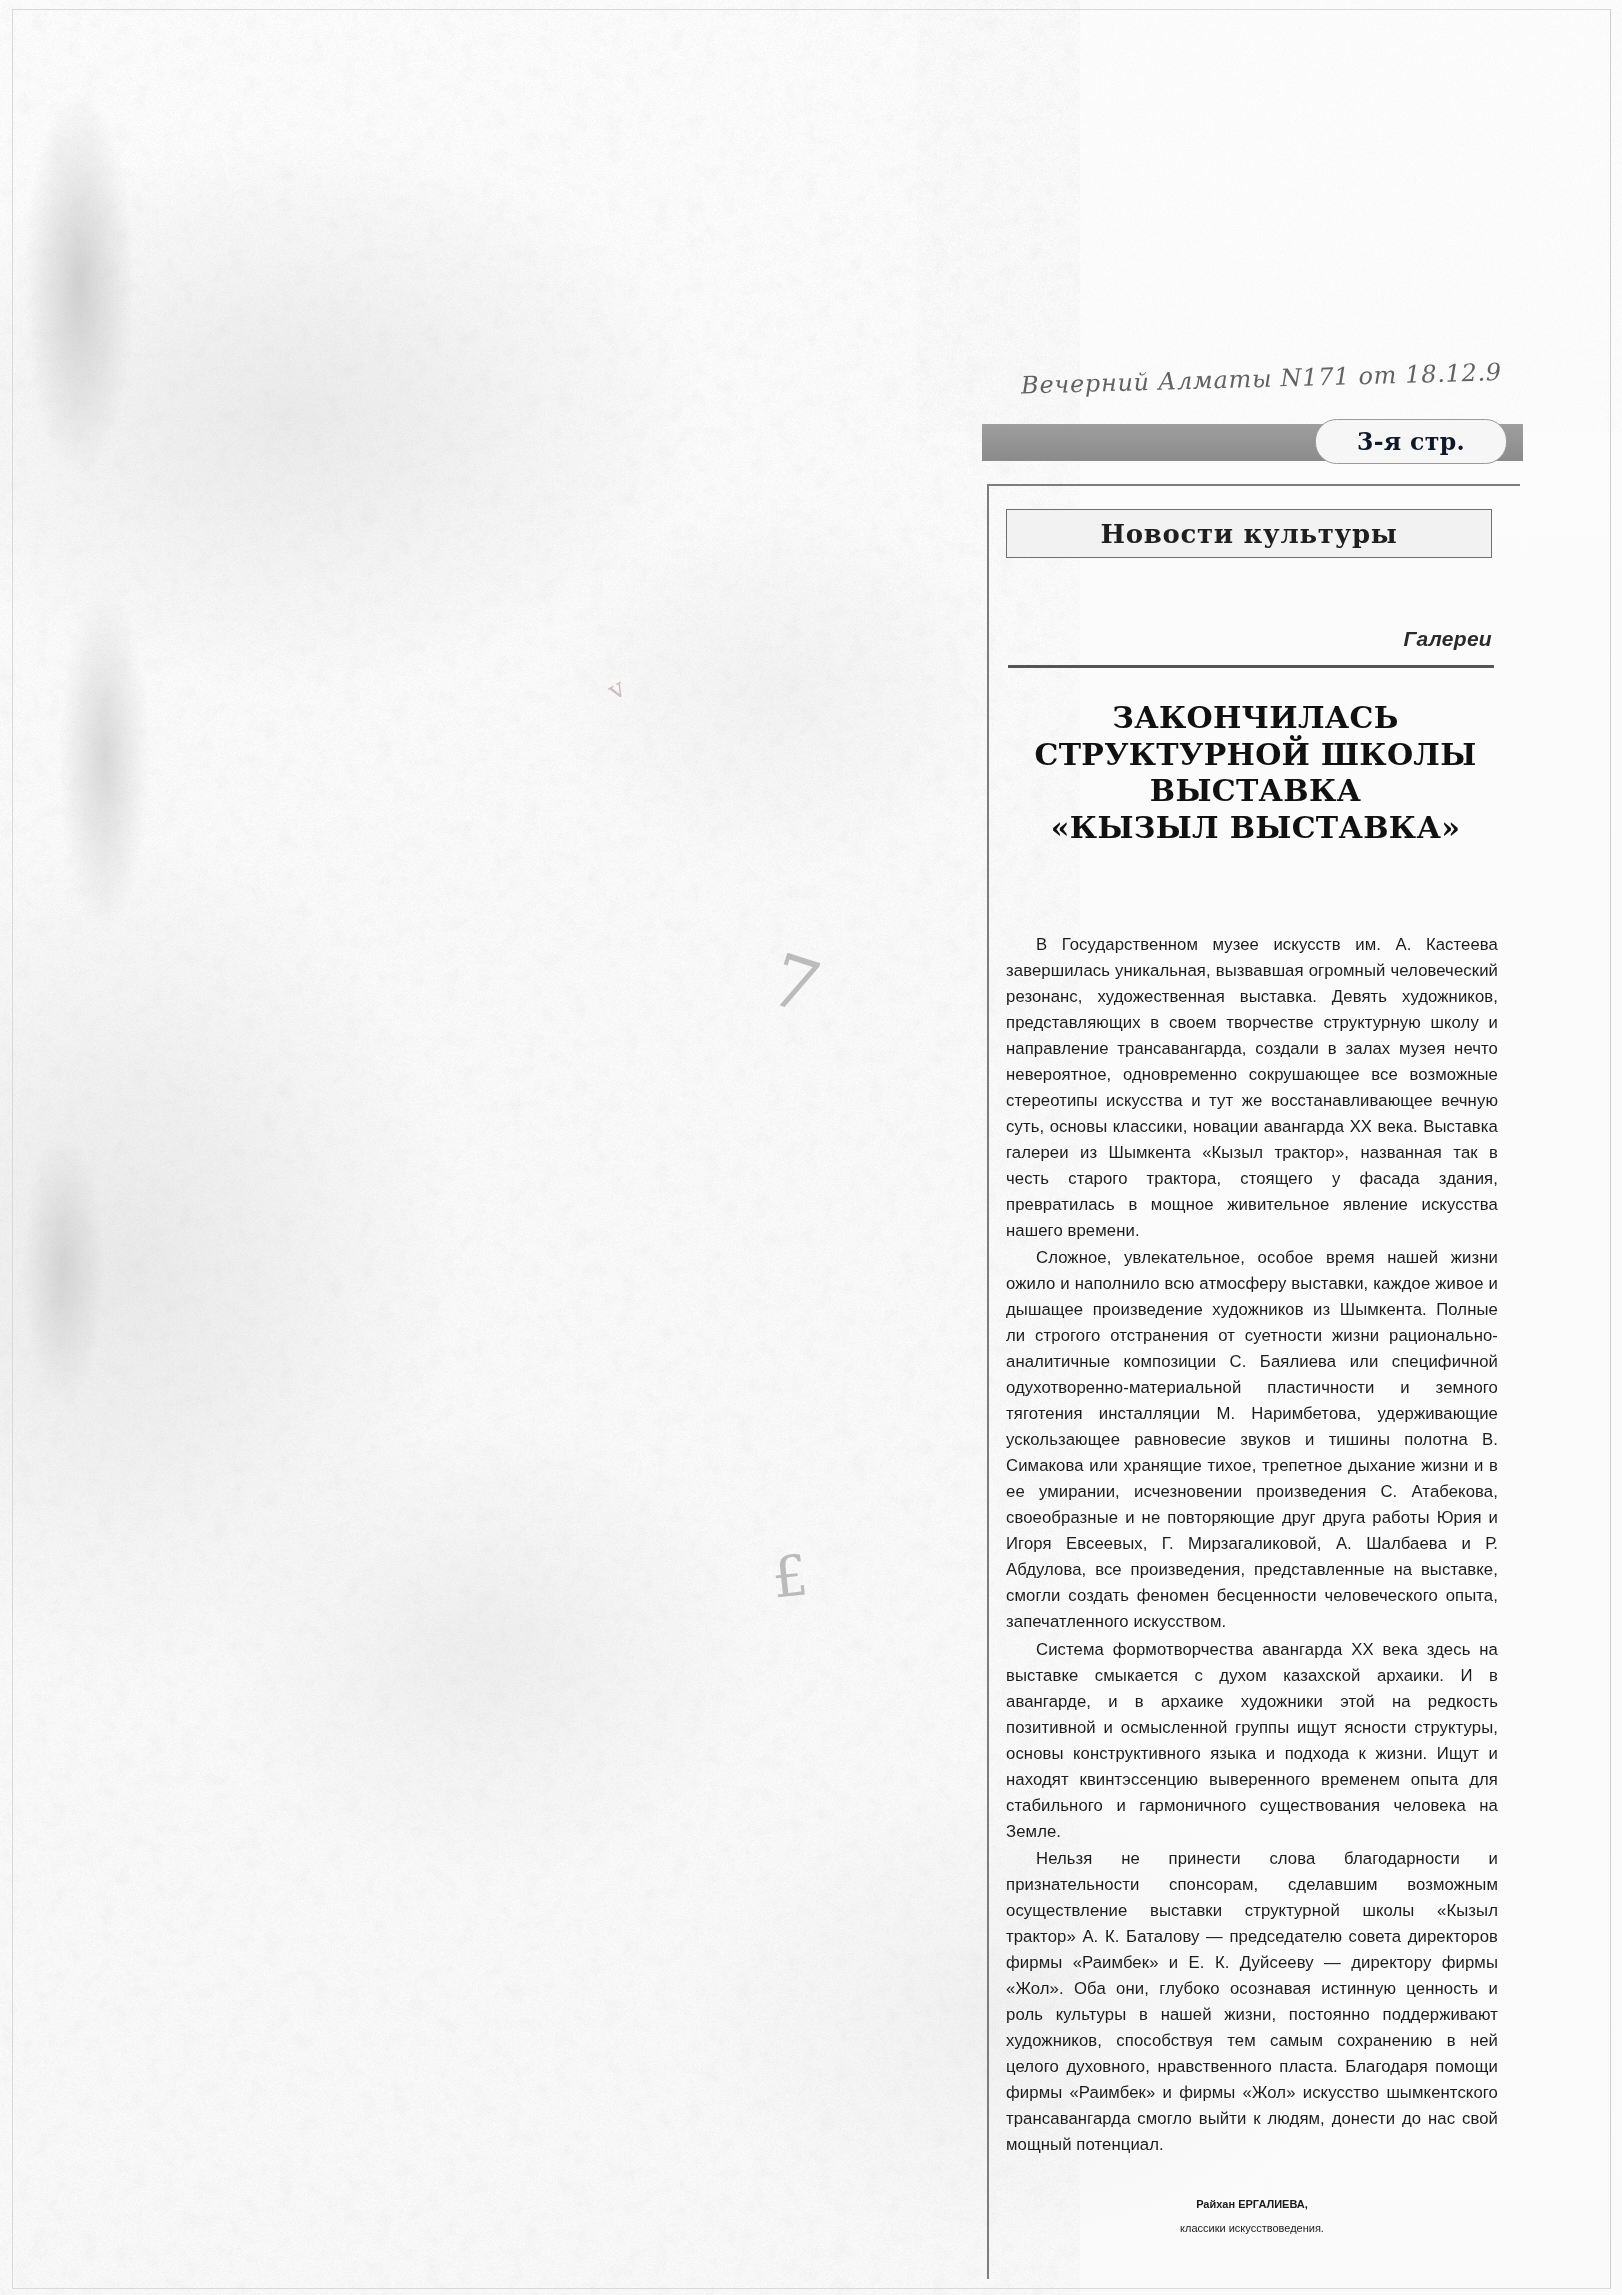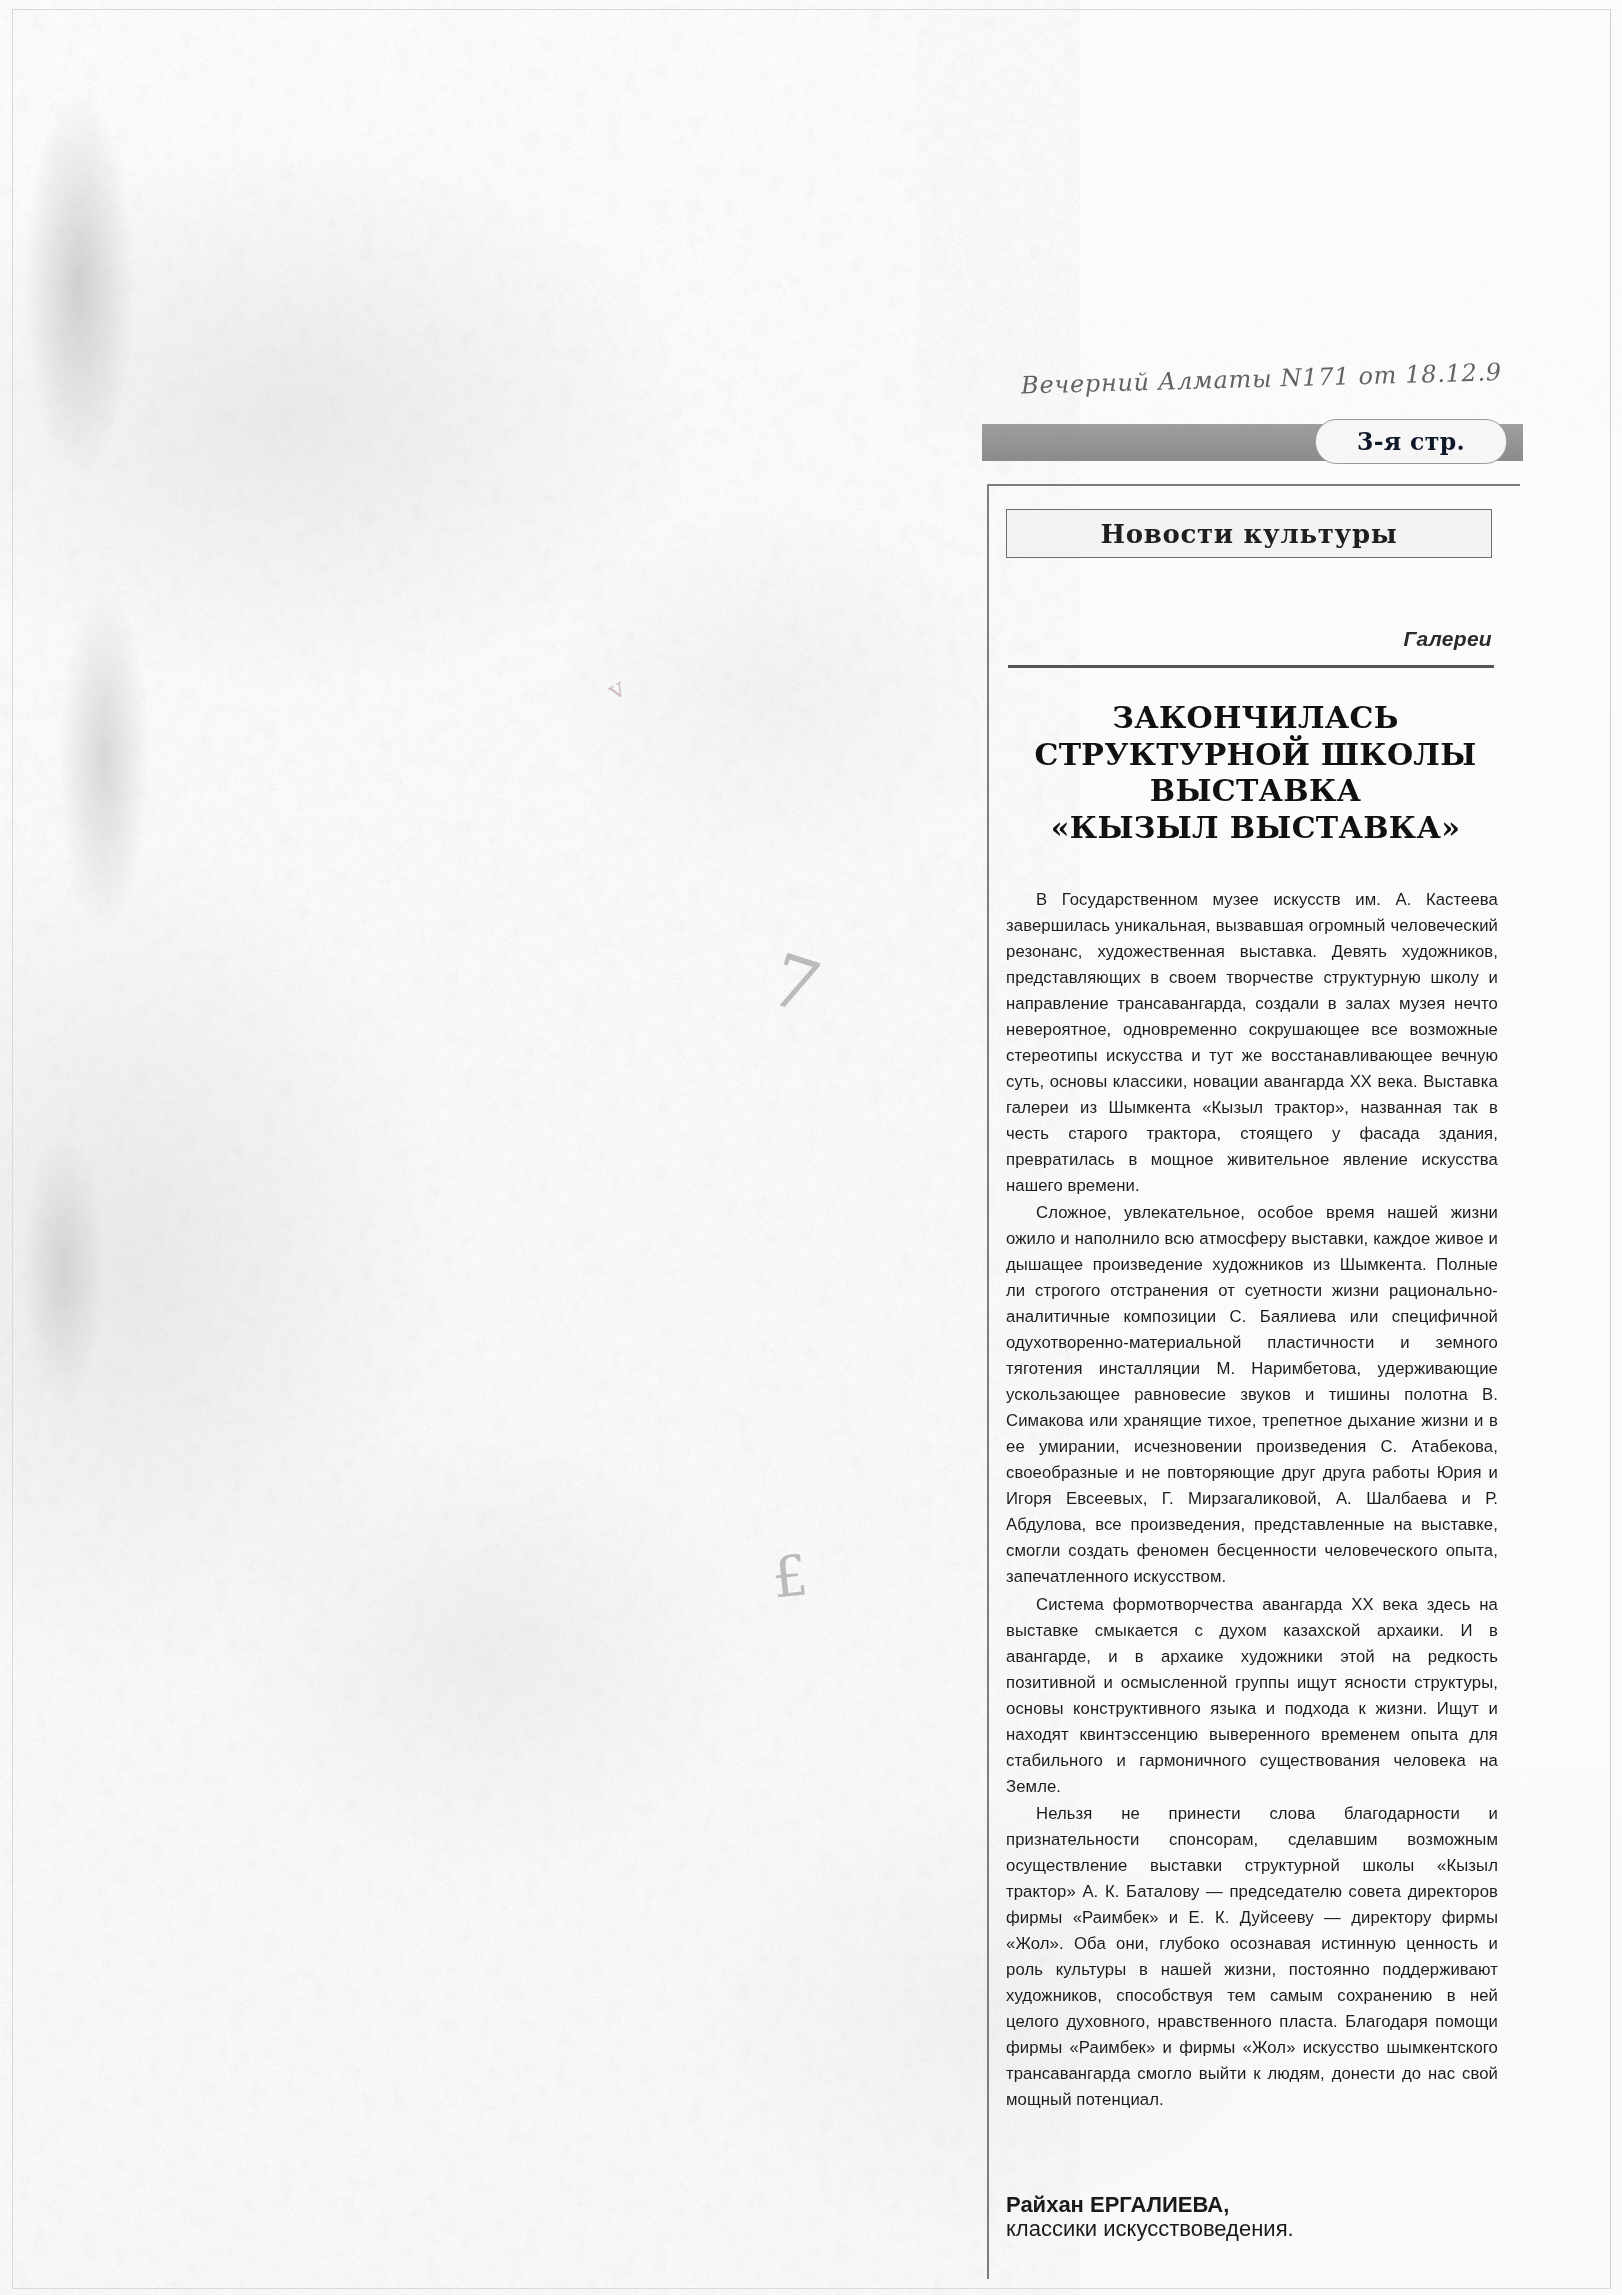--- a/index.html
+++ b/index.html
@@ -178,31 +178,31 @@
     font-size: 16.7px;
     line-height: 26px;
     color: #1c1c1c;
     text-align: justify;
     letter-spacing: 0.1px;
   }
   #body-text p {
     margin: 0 0 1.3px 0;
     text-indent: 30px;
   }
-  #body-text p.first { text-indent: 30px; }
+  #body-text p.first { text-indent: 30px; margin-top: 45px; }
 
   
   #signature {
     position: absolute;
     left: 1006px;
     top: 2193px;
     width: 492px;
-    text-align: left;
-    font-family: "Liberation Sans", sans-serif;
-    font-size: 22px;
+    text-align: center;
+    font-family: "Liberation Sans", sans-serif;
+    font-size: 11px;
     line-height: 23.6px;
     color: #1a1a1a;
   }
   #signature .name { font-weight: bold; }
 
   
   .pencil {
     position: absolute;
     color: #8b8b8b;
     font-family: "DejaVu Serif", serif;

